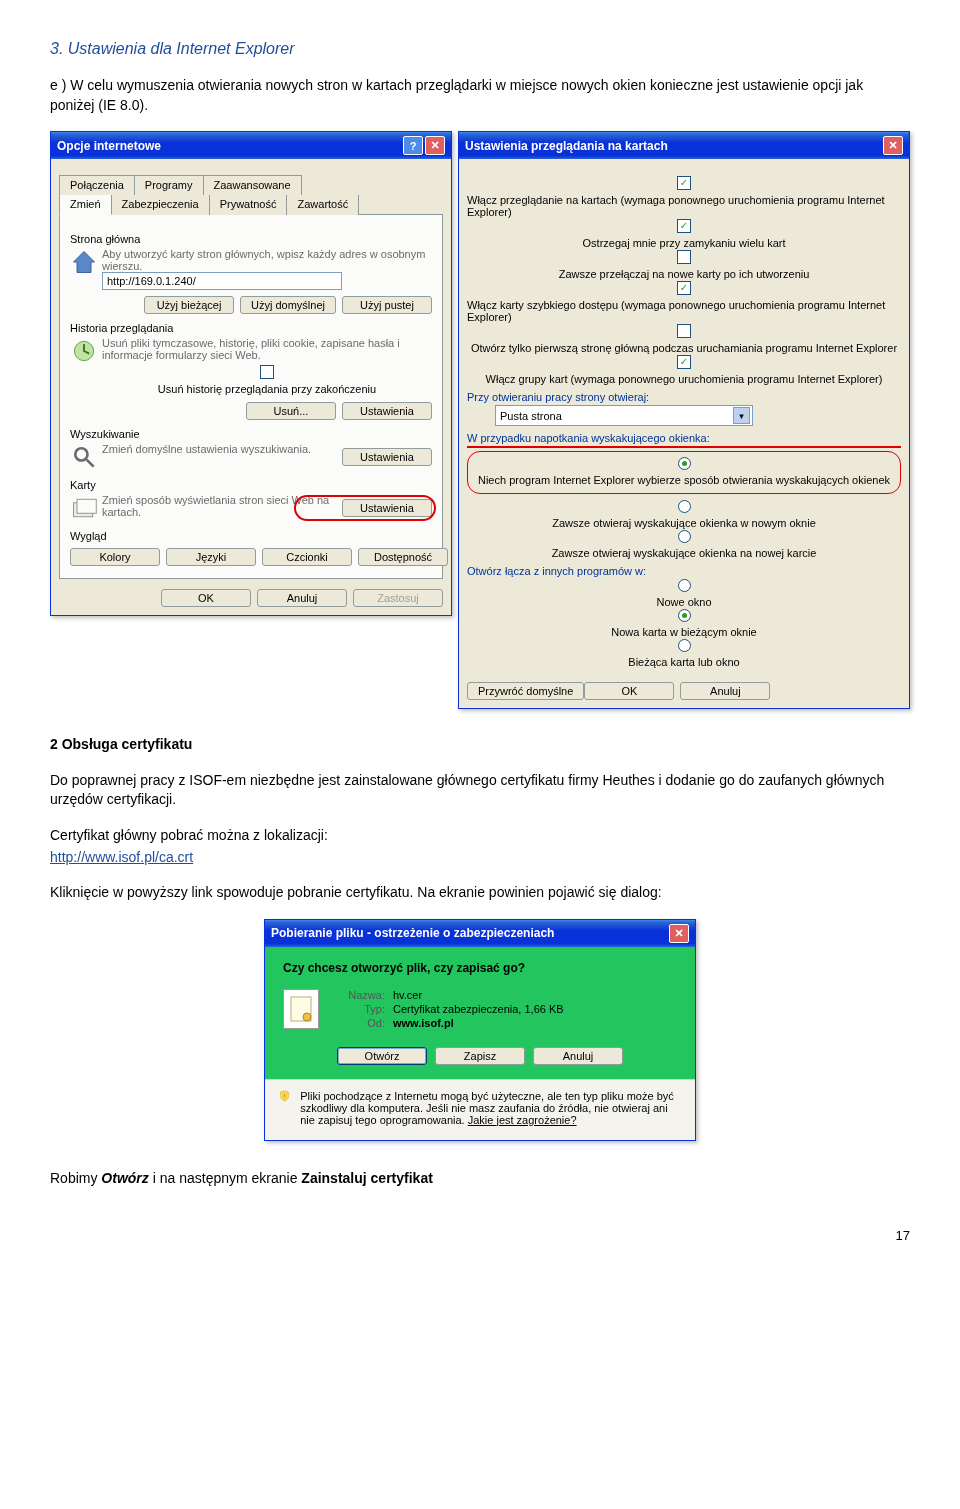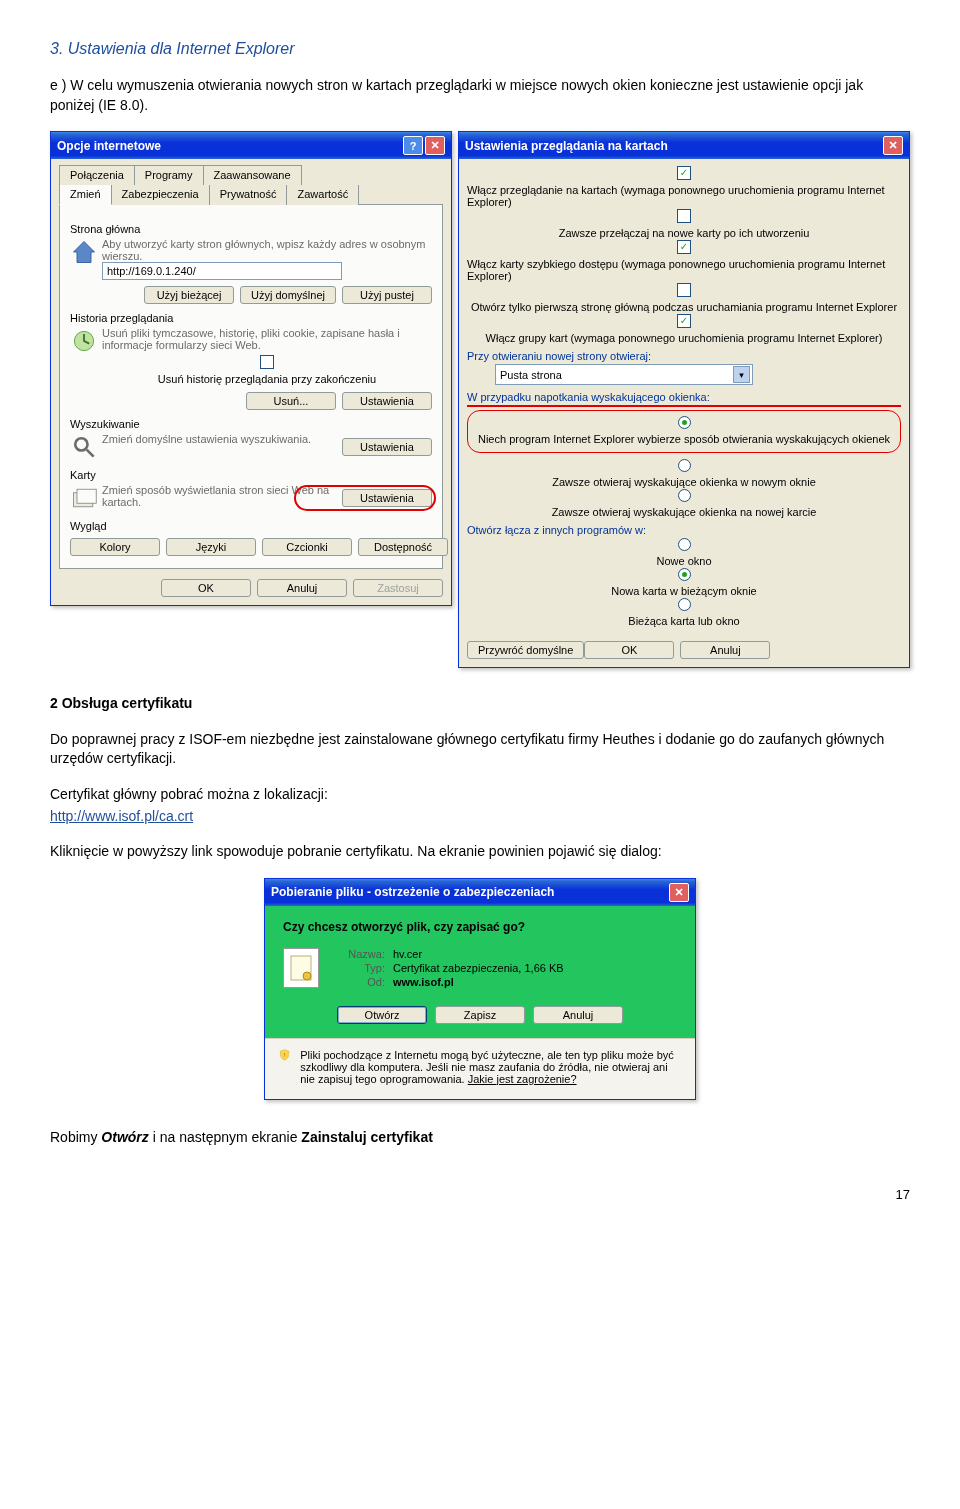--- a/index.html
+++ b/index.html
@@ -18,21 +18,21 @@
   
   .dialog-row { display: flex; gap: 6px; align-items: flex-start; margin-bottom: 18px; }
   .xp-window { border: 1px solid #0831D9; background: #ECE9D8; box-shadow: 2px 2px 4px rgba(0,0,0,.25); }
   .xp-titlebar {
     background: linear-gradient(to bottom,#3C89F0 0%,#2B67D3 8%,#0831D9 40%,#0831D9 88%,#2B67D3 100%);
     color:#fff; font-size:12px; font-weight:bold; padding:4px 6px; display:flex; align-items:center; justify-content:space-between;
   }
   .xp-titlebar .tb-buttons{ display:flex; gap:2px;}
   .tb-btn{ width:18px;height:17px;background:#E06060;border:1px solid #fff;border-radius:2px;display:flex;align-items:center;justify-content:center;font-size:11px;color:#fff;}
   .tb-btn.help{ background:#4D8CE8;}
-  .xp-body { padding: 6px 8px 8px 8px; background:#ECE9D8; font-size:11px; }
+  .xp-body { padding: 16px 8px 8px 8px; background:#ECE9D8; font-size:11px; }
   .tabs { display:flex; flex-wrap:wrap; gap:0; }
   .tab{ background:#ECE9D8;border:1px solid #919B9C;border-bottom:none;padding:3px 10px 4px;font-size:11px;margin-right:-1px;}
   .tab.back{ position:relative; }
   .tab.active{ background:#FBFBF9; border-bottom:1px solid #FBFBF9; z-index:2;position:relative;}
   .tabrow2 .tab{border-top:none;}
   .tabpanel{ border:1px solid #919B9C;background:#FBFBF9;padding:10px 10px 12px; margin-top:-1px;}
   .group-label{ font-size:11px; margin:8px 0 3px 0;}
   .indent{ margin-left:28px;}
   .xp-input{ width: 230px; border:1px solid #7F9DB9; background:#fff; padding:2px 4px; font-size:11px;}
   .btnrow{ display:flex; gap:6px; justify-content:flex-end; margin-top:6px;}
@@ -189,37 +189,41 @@
       <span class="tb-buttons">
           <span class="tb-btn">✕</span>
         </span>
     </div>
     <div class="xp-body">
       <div class="checkbox-row">
           <span class="cb checked"></span>
           <span>Włącz przeglądanie na kartach (wymaga ponownego uruchomienia programu Internet Explorer)</span>
         </div>
       <div class="checkbox-row indent">
+          <span class="cb checked"></span>
+          <span>Ostrzegaj mnie przy zamykaniu wielu kart</span>
+        </div>
+      <div class="checkbox-row indent">
           <span class="cb"></span>
           <span>Zawsze przełączaj na nowe karty po ich utworzeniu</span>
         </div>
       <div class="checkbox-row indent">
           <span class="cb checked"></span>
           <span>Włącz karty szybkiego dostępu (wymaga ponownego uruchomienia programu Internet Explorer)</span>
         </div>
       <div class="checkbox-row indent">
           <span class="cb"></span>
           <span>Otwórz tylko pierwszą stronę główną podczas uruchamiania programu Internet Explorer</span>
         </div>
       <div class="checkbox-row indent">
           <span class="cb checked"></span>
           <span>Włącz grupy kart (wymaga ponownego uruchomienia programu Internet Explorer)</span>
         </div>
 
-      <div class="blue-head indent">Przy otwieraniu nowej strony otwieraj:</div>
+      <div class="blue-head indent">Przy otwieraniu pracy strony otwieraj:</div>
       <div class="indent">
         <div class="combo">
           <span>Pusta strona</span>
           <span class="dd">▾</span>
         </div>
       </div>
 
       <div class="blue-head indent">W przypadku napotkania wyskakującego okienka:</div>
       <div class="red-line indent"></div>
       <div class="fieldset indent" style="border-color:#E00000;position:relative;">

